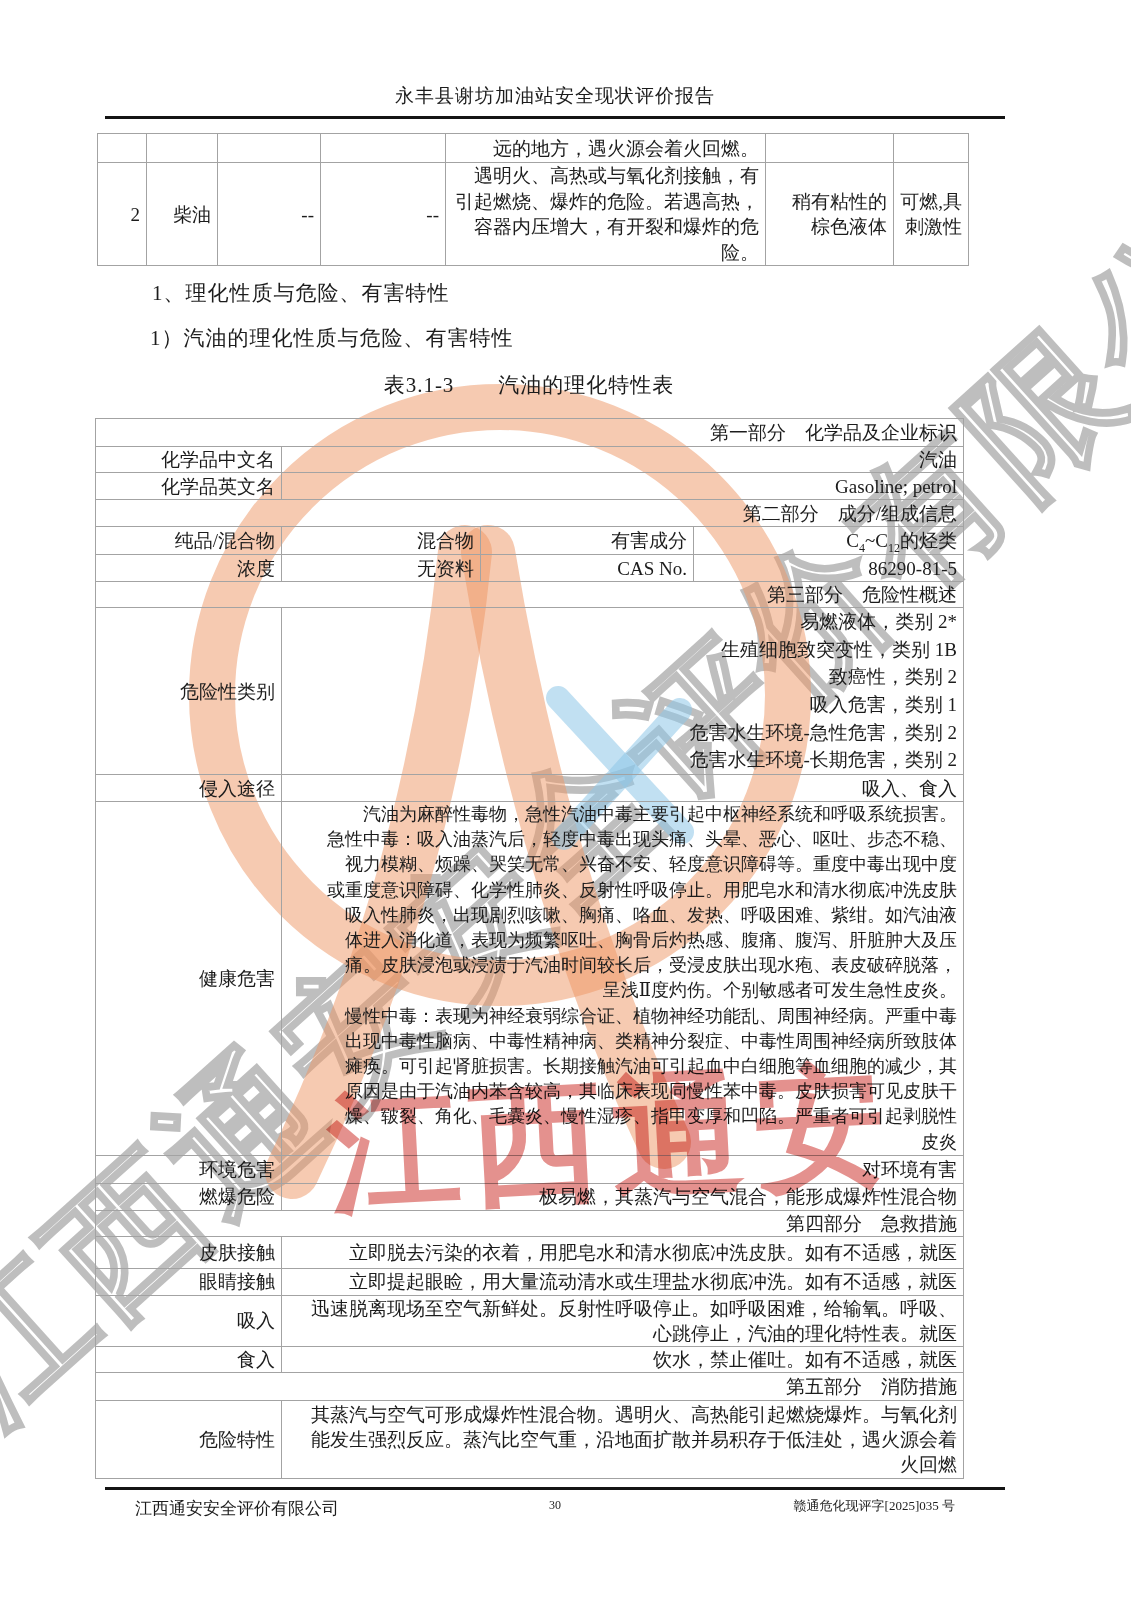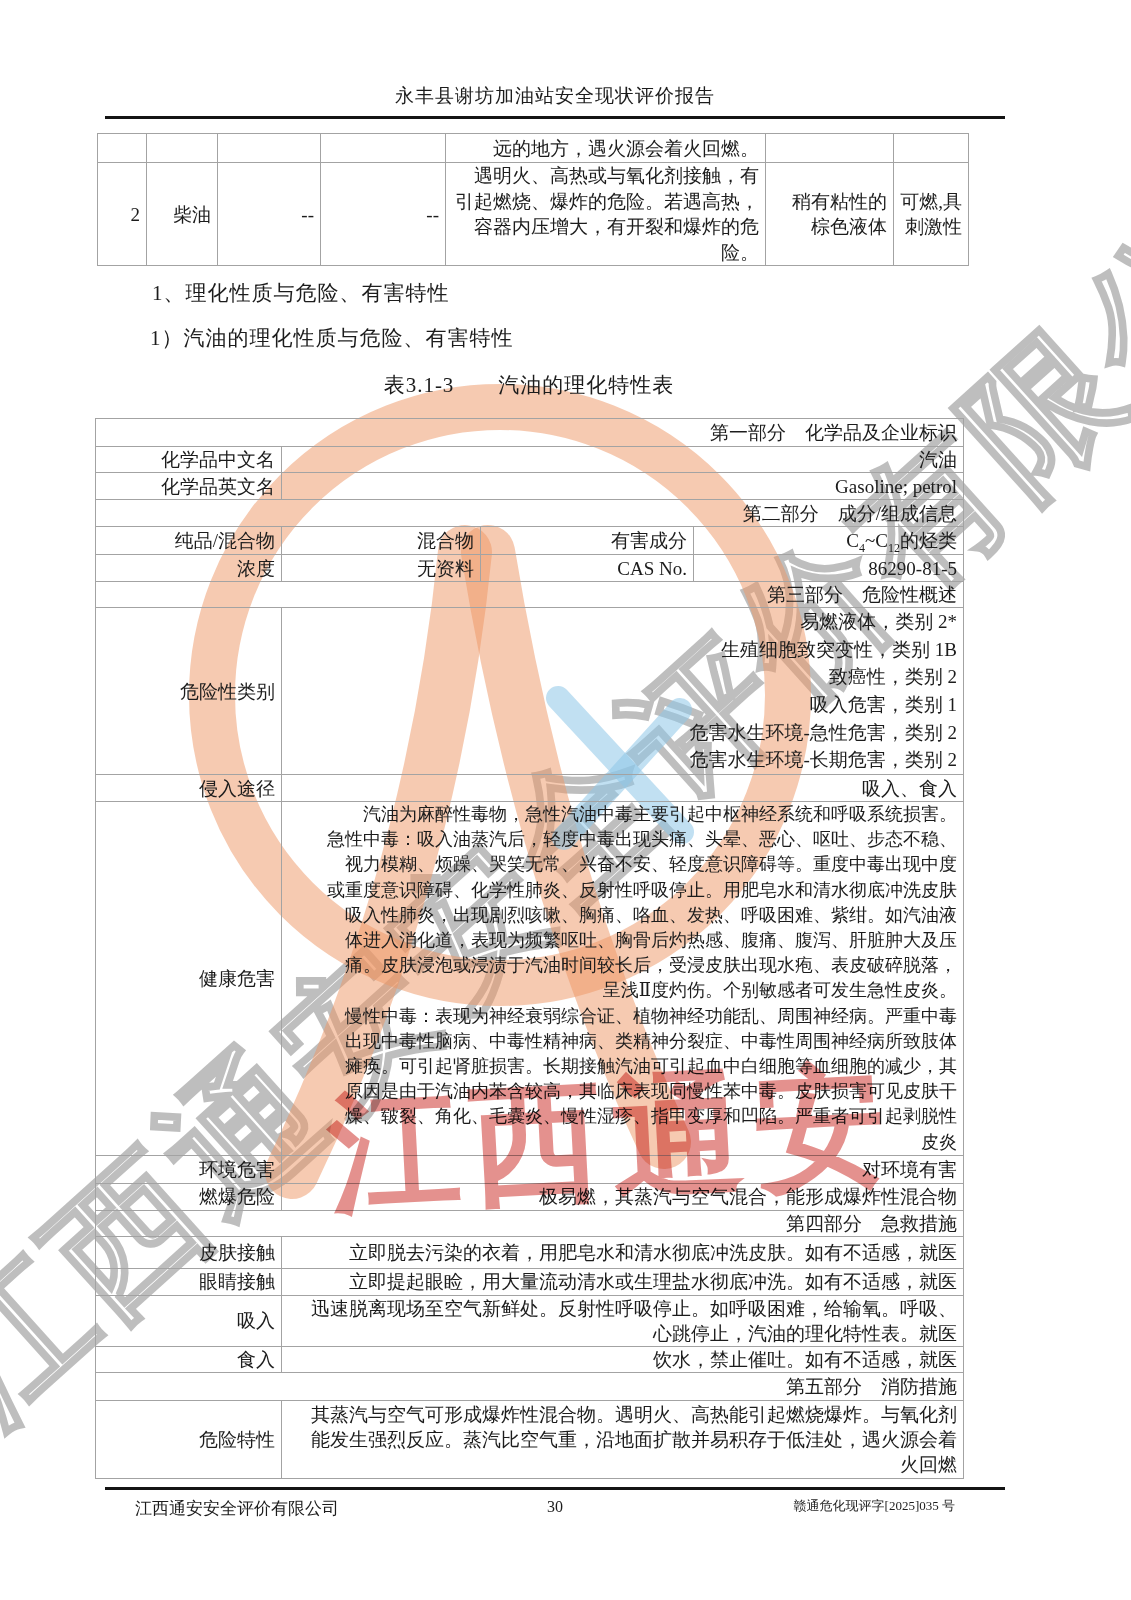--- a/index.html
+++ b/index.html
@@ -9,21 +9,21 @@
     font-family:"Liberation Serif","DejaVu Serif",serif;
     color:#1c1c1c;
   }
   
   .hdr-title{position:absolute;left:105px;top:83px;width:900px;text-align:center;
     font-size:19px;letter-spacing:1px;}
   .rule{position:absolute;left:105px;width:900px;height:3px;background:#141414;}
   .rule.top{top:116px;}
   .rule.bottom{top:1487px;}
   .ftr-company{position:absolute;left:135px;top:1497px;font-size:17px;}
-  .ftr-page{position:absolute;left:105px;width:900px;top:1498px;text-align:center;font-size:16px;}
+  .ftr-page{position:absolute;left:105px;width:900px;top:1498px;text-align:center;font-size:12px;}
   .ftr-doc{position:absolute;right:176px;top:1497px;font-size:13px;}
   
   .h1{position:absolute;left:152px;top:279px;font-size:21px;letter-spacing:1px;}
   .h2{position:absolute;left:150px;top:324px;font-size:21px;letter-spacing:1px;text-align:right;}
   .tbl-title{position:absolute;left:95px;top:371px;width:868px;text-align:center;
     font-size:21px;letter-spacing:1px;}
   
   table{border-collapse:collapse;table-layout:fixed;}
   td{border:1px solid #a3a3a3;padding:0 6px;text-align:right;vertical-align:middle;
     font-size:19px;line-height:25px;overflow:hidden;}

